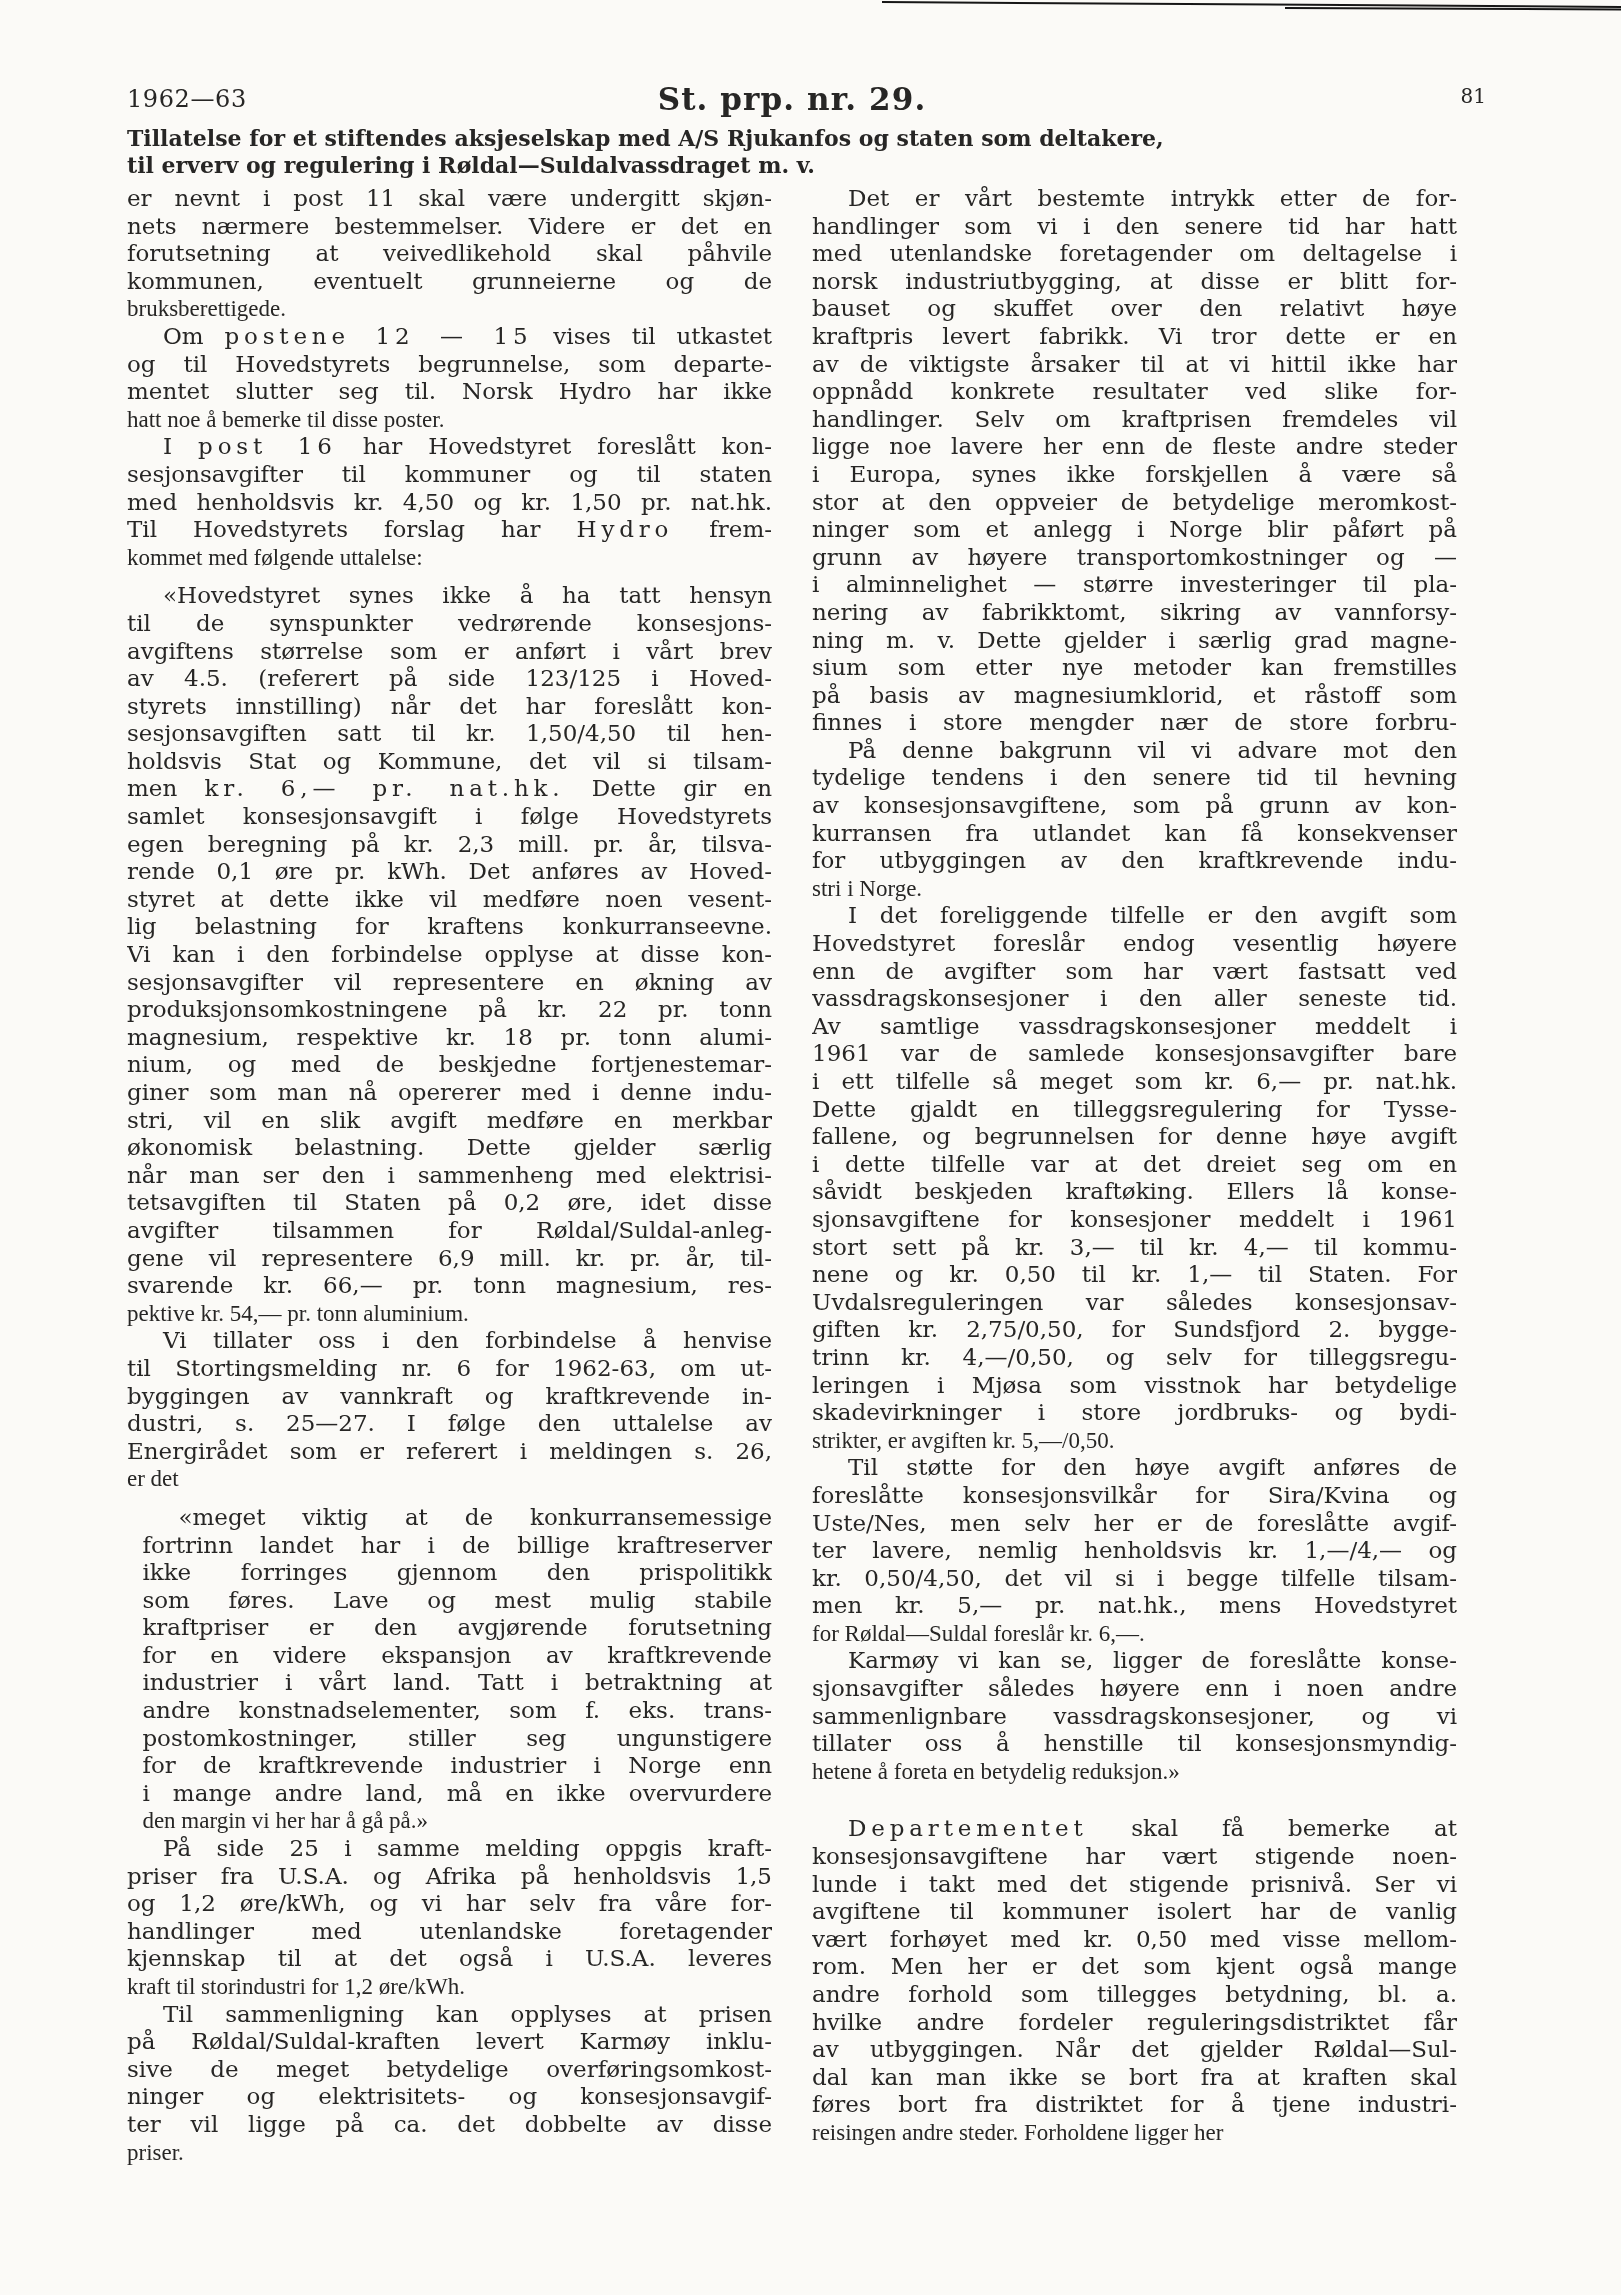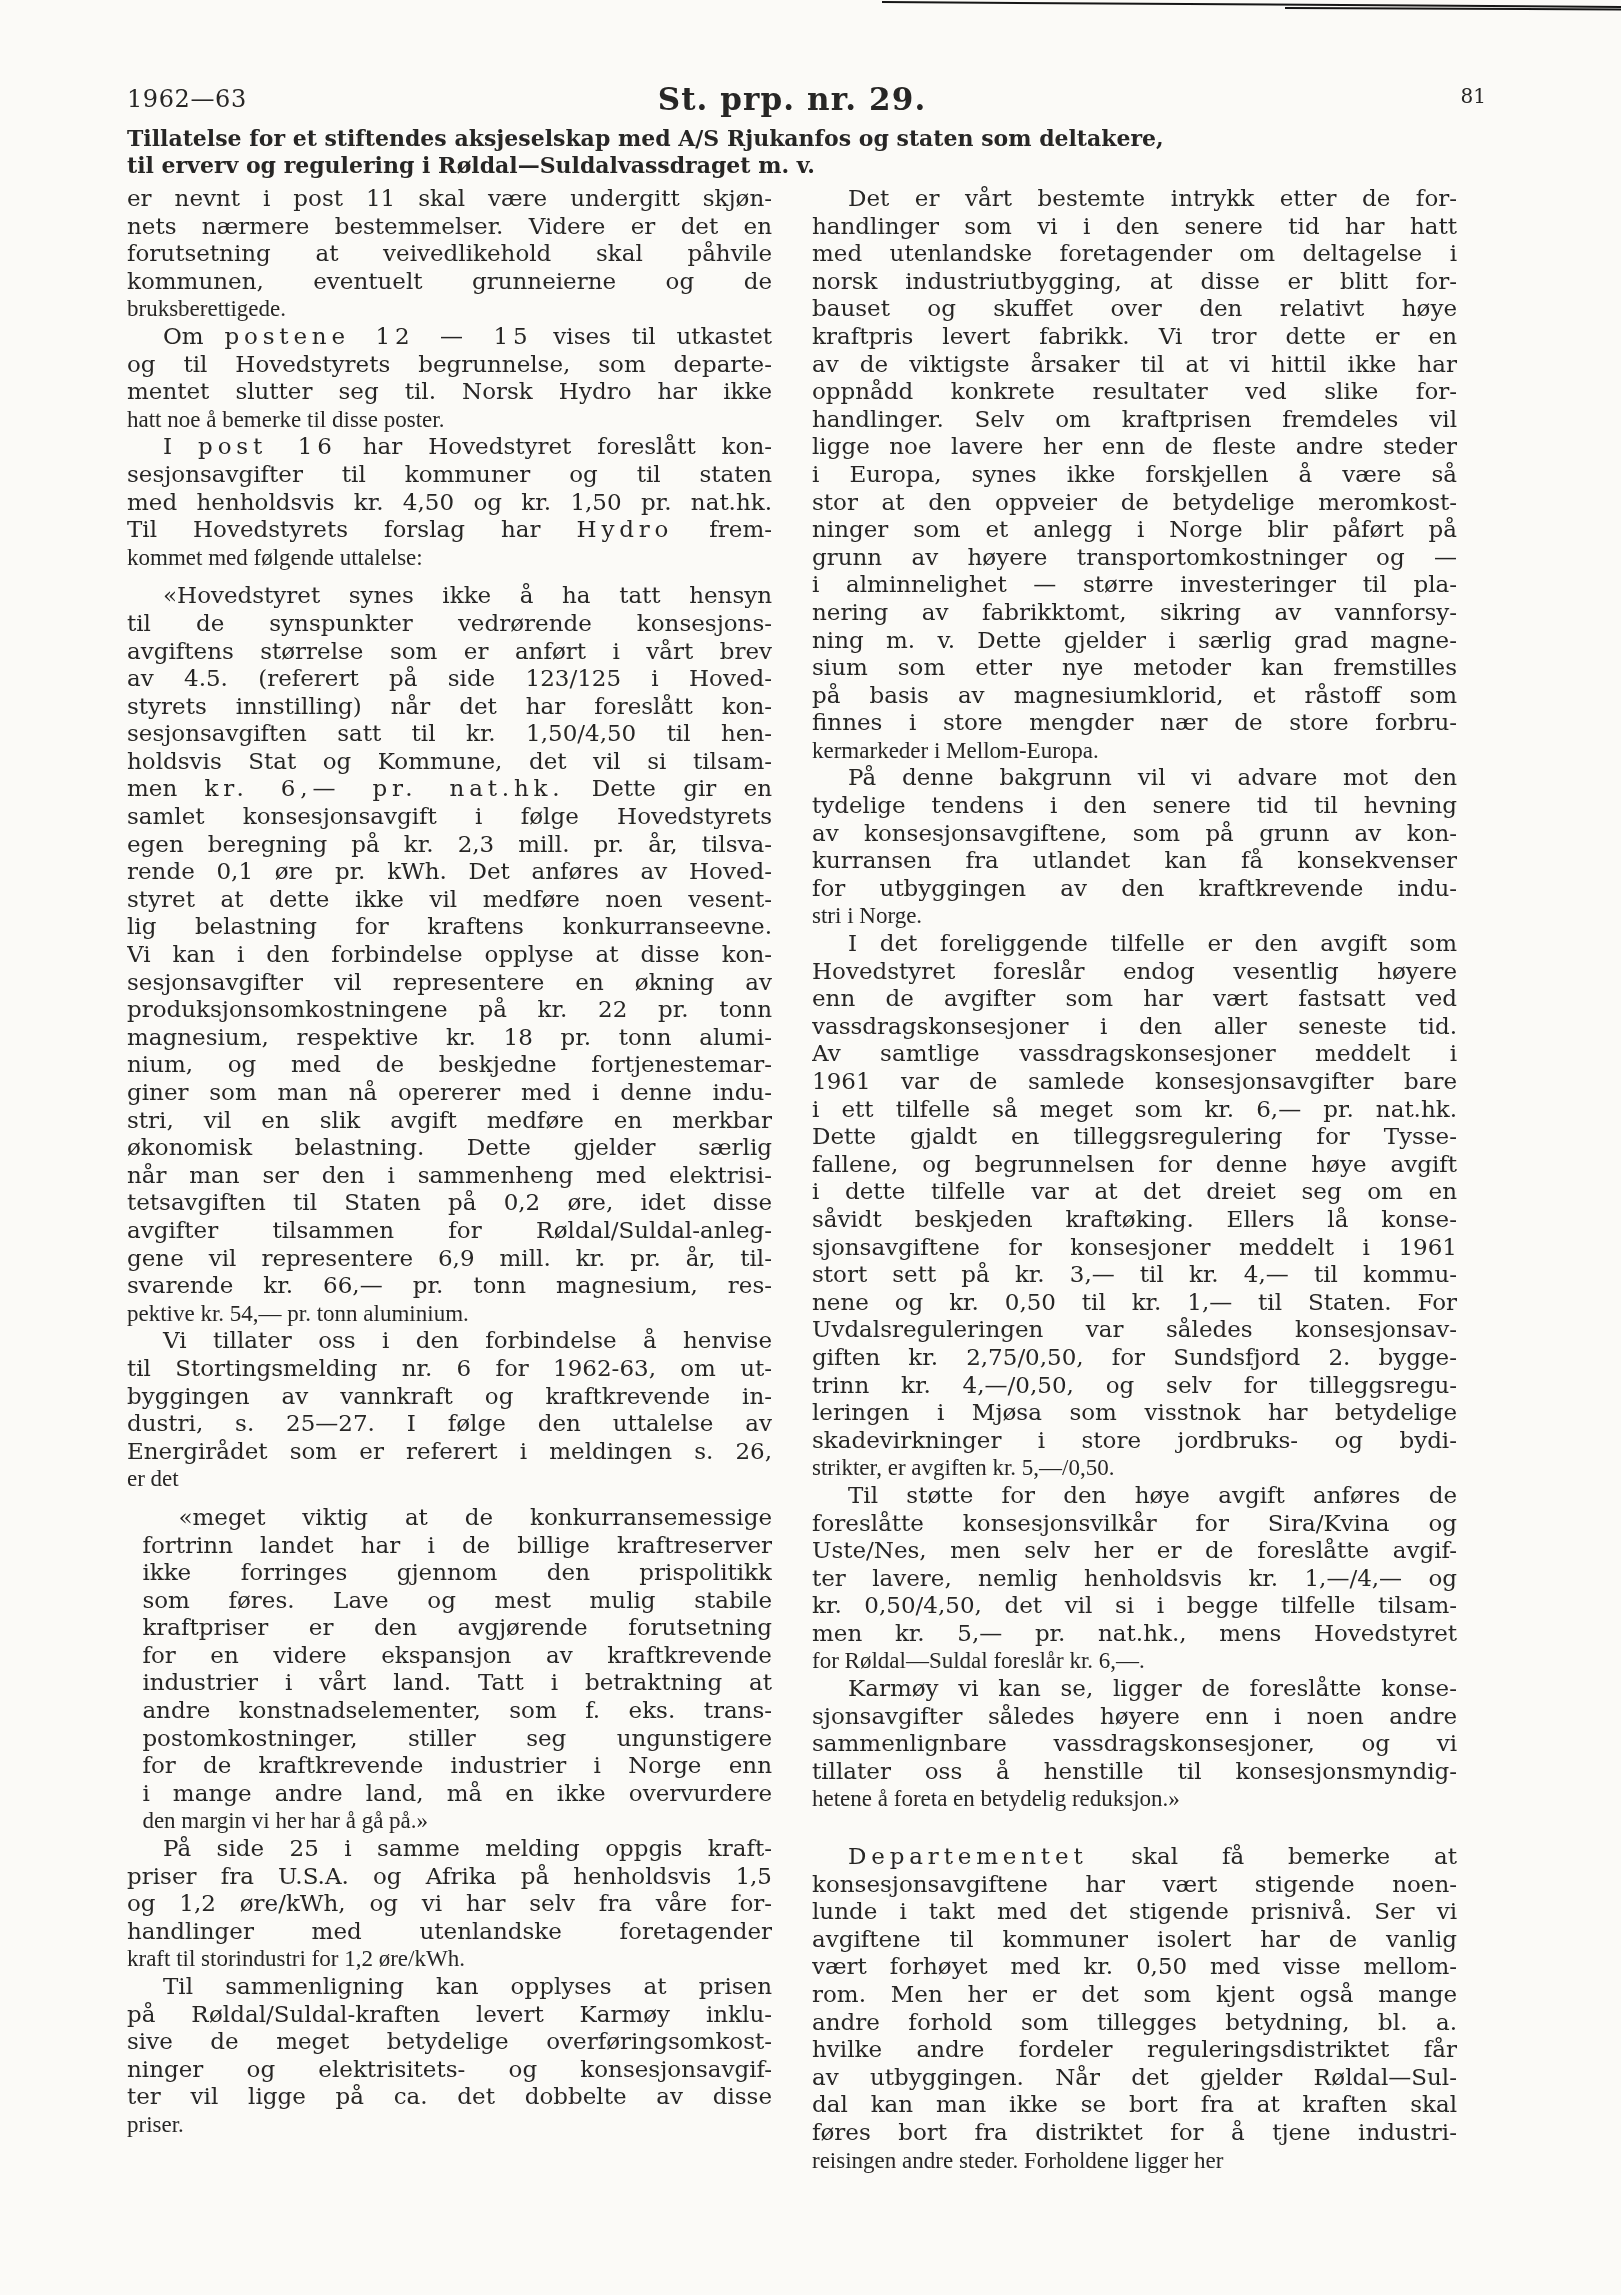--- a/index.html
+++ b/index.html
@@ -123,20 +123,21 @@
         <div class="line">postomkostninger, stiller seg ungunstigere</div>
         <div class="line">for de kraftkrevende industrier i Norge enn</div>
         <div class="line">i mange andre land, må en ikke overvurdere</div>
         <div class="line last">den margin vi her har å gå på.»</div>
       </div>
       <div class="para indent">
         <div class="line first">På side 25 i samme melding oppgis kraft-</div>
         <div class="line">priser fra U.S.A. og Afrika på henholdsvis 1,5</div>
         <div class="line">og 1,2 øre/kWh, og vi har selv fra våre for-</div>
         <div class="line">handlinger med utenlandske foretagender</div>
+        <div class="line">kjennskap til at det også i U.S.A. leveres</div>
         <div class="line last">kraft til storindustri for 1,2 øre/kWh.</div>
       </div>
       <div class="para indent">
         <div class="line first">Til sammenligning kan opplyses at prisen</div>
         <div class="line">på Røldal/Suldal-kraften levert Karmøy inklu-</div>
         <div class="line">sive de meget betydelige overføringsomkost-</div>
         <div class="line">ninger og elektrisitets- og konsesjonsavgif-</div>
         <div class="line">ter vil ligge på ca. det dobbelte av disse</div>
         <div class="line last">priser.</div>
       </div>
@@ -156,21 +157,20 @@
         <div class="line">i Europa, synes ikke forskjellen å være så</div>
         <div class="line">stor at den oppveier de betydelige meromkost-</div>
         <div class="line">ninger som et anlegg i Norge blir påført på</div>
         <div class="line">grunn av høyere transportomkostninger og —</div>
         <div class="line">i alminnelighet — større investeringer til pla-</div>
         <div class="line">nering av fabrikktomt, sikring av vannforsy-</div>
         <div class="line">ning m. v. Dette gjelder i særlig grad magne-</div>
         <div class="line">sium som etter nye metoder kan fremstilles</div>
         <div class="line">på basis av magnesiumklorid, et råstoff som</div>
         <div class="line">finnes i store mengder nær de store forbru-</div>
-        <div class="line last">kermarkeder i Mellom-Europa.</div>
       </div>
       <div class="para indent">
         <div class="line first">På denne bakgrunn vil vi advare mot den</div>
         <div class="line">tydelige tendens i den senere tid til hevning</div>
         <div class="line">av konsesjonsavgiftene, som på grunn av kon-</div>
         <div class="line">kurransen fra utlandet kan få konsekvenser</div>
         <div class="line">for utbyggingen av den kraftkrevende indu-</div>
         <div class="line last">stri i Norge.</div>
       </div>
       <div class="para indent">

